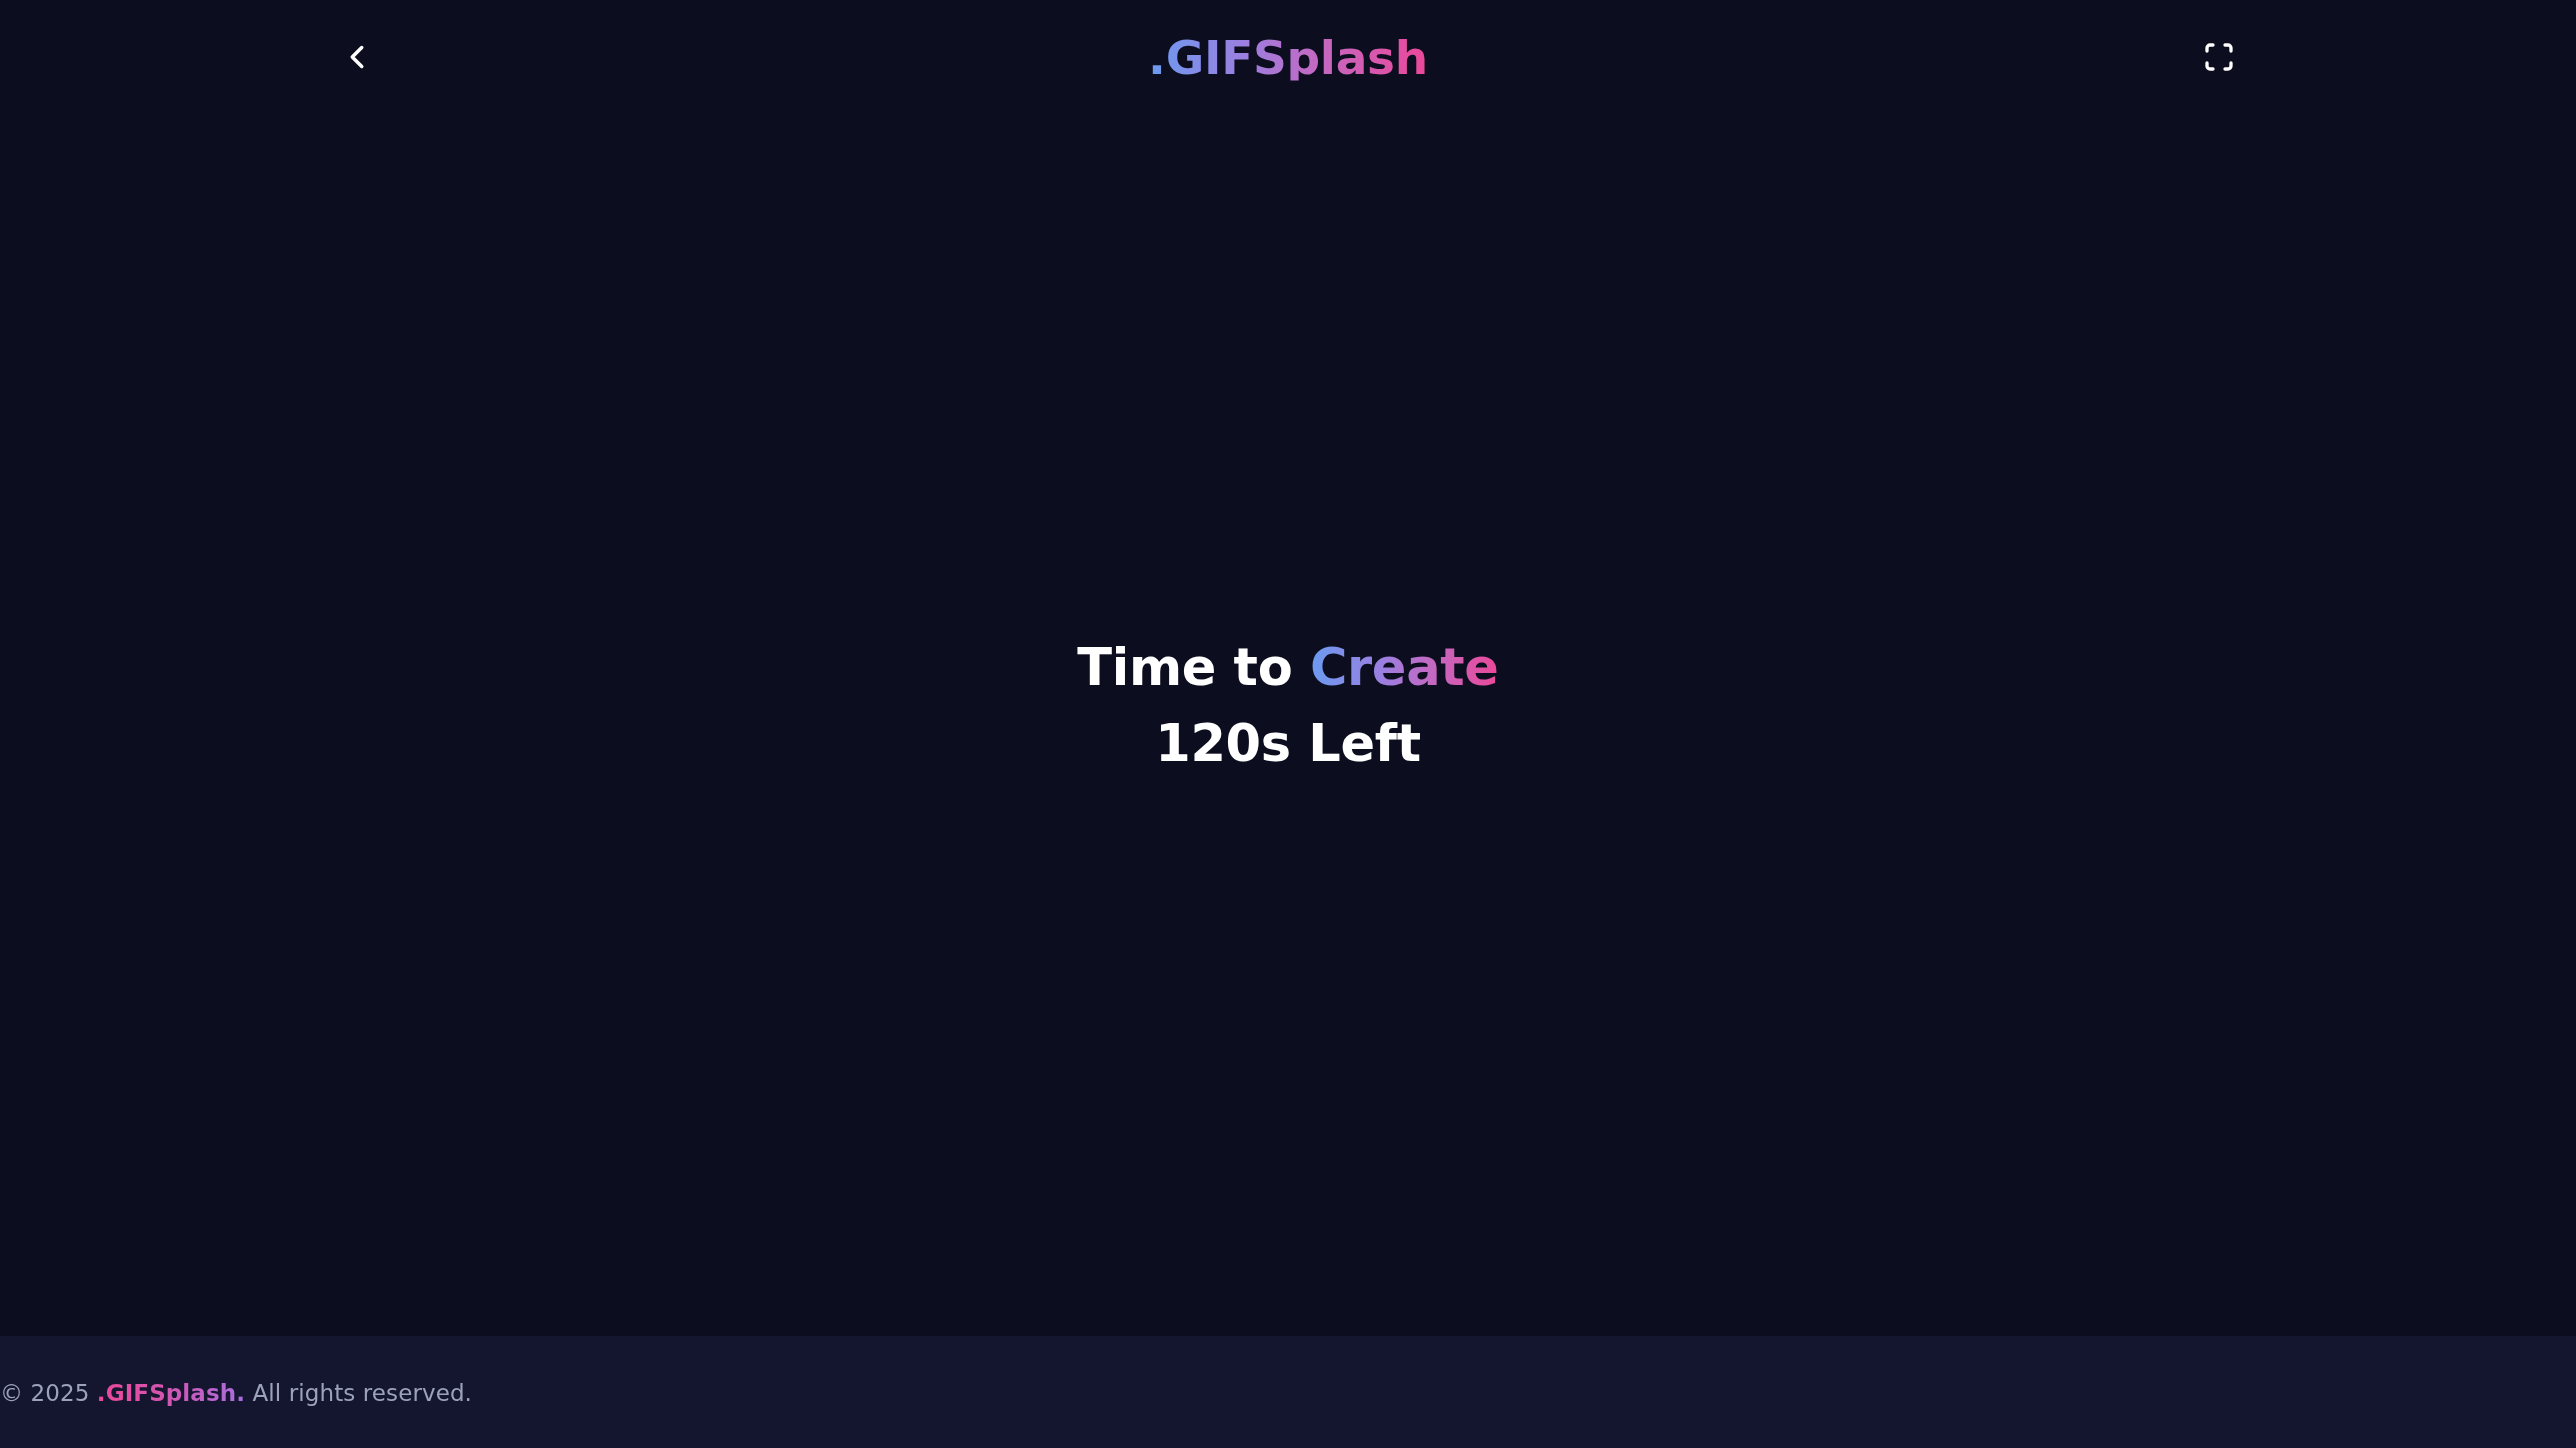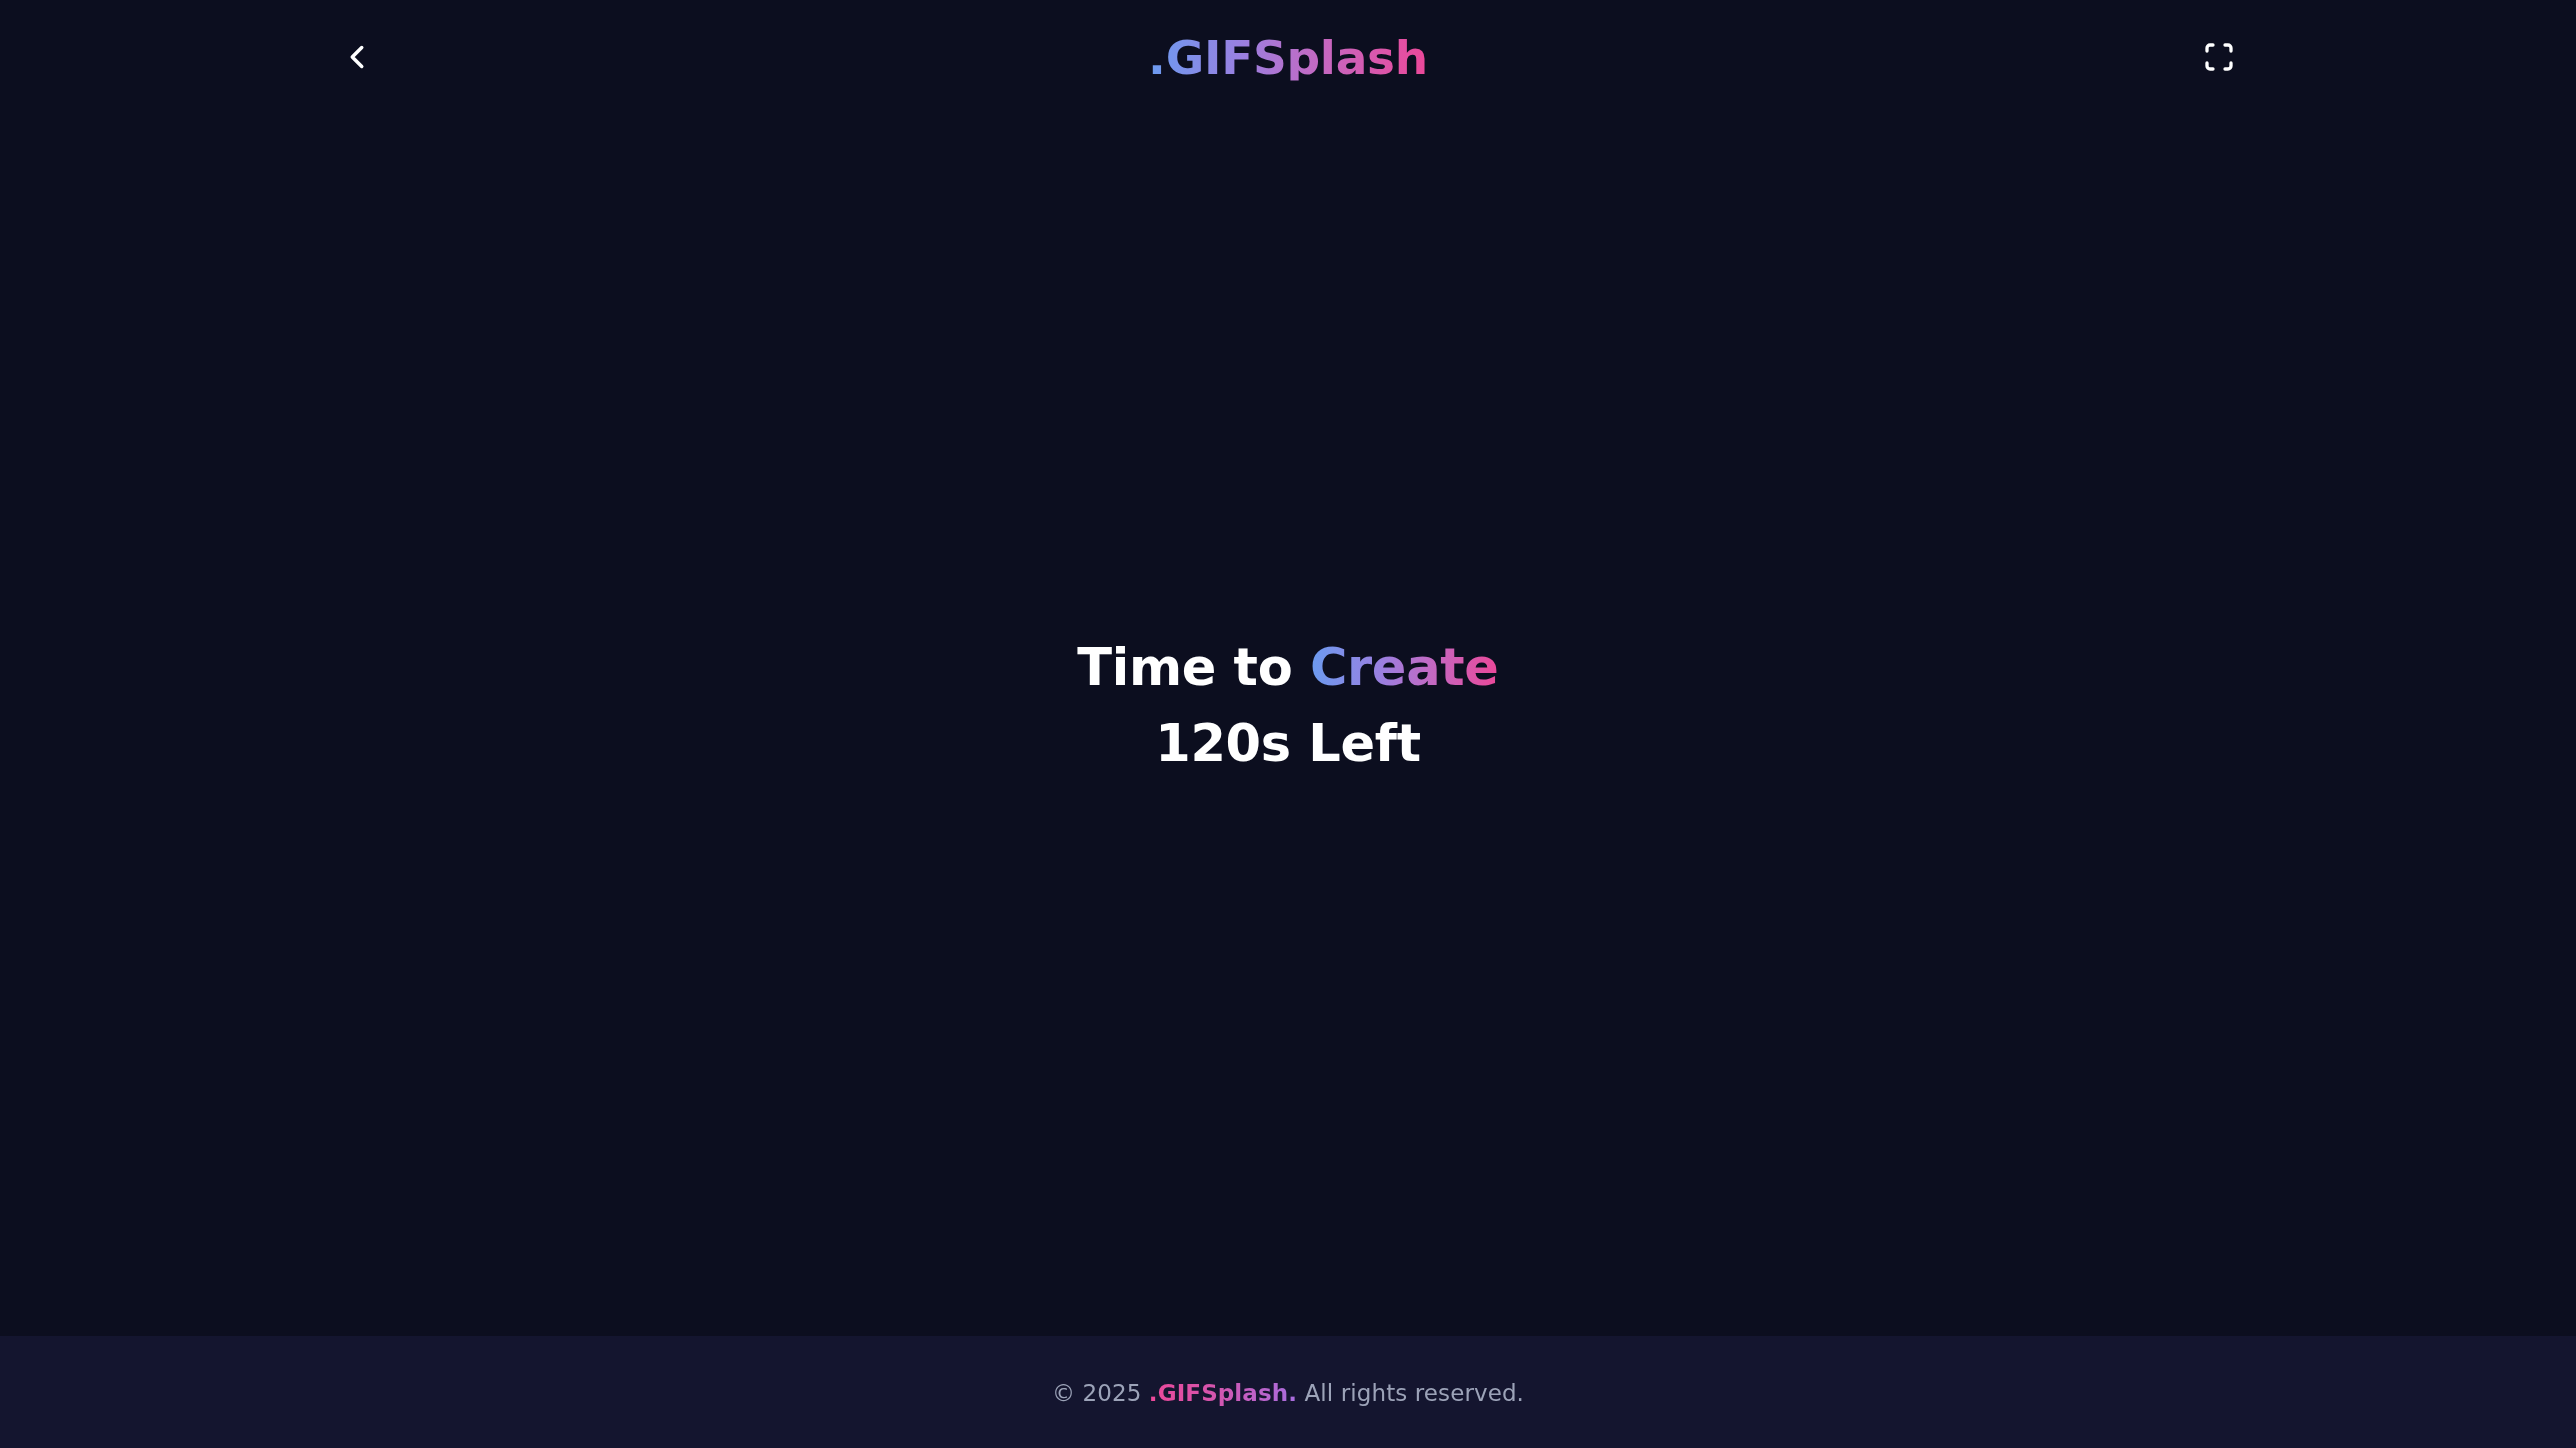--- a/index.html
+++ b/index.html
@@ -106,21 +106,20 @@
     white-space: nowrap;
   }
 
   
   .app-footer {
     flex: 0 0 auto;
     height: 113px;
     background: #14152f;
     display: flex;
     align-items: center;
-    justify-content: center;
   }
 
   .footer-text {
     font-size: 23px;
     font-weight: 400;
     color: #9ca3b8;
     letter-spacing: 0.1px;
     white-space: nowrap;
   }
 

